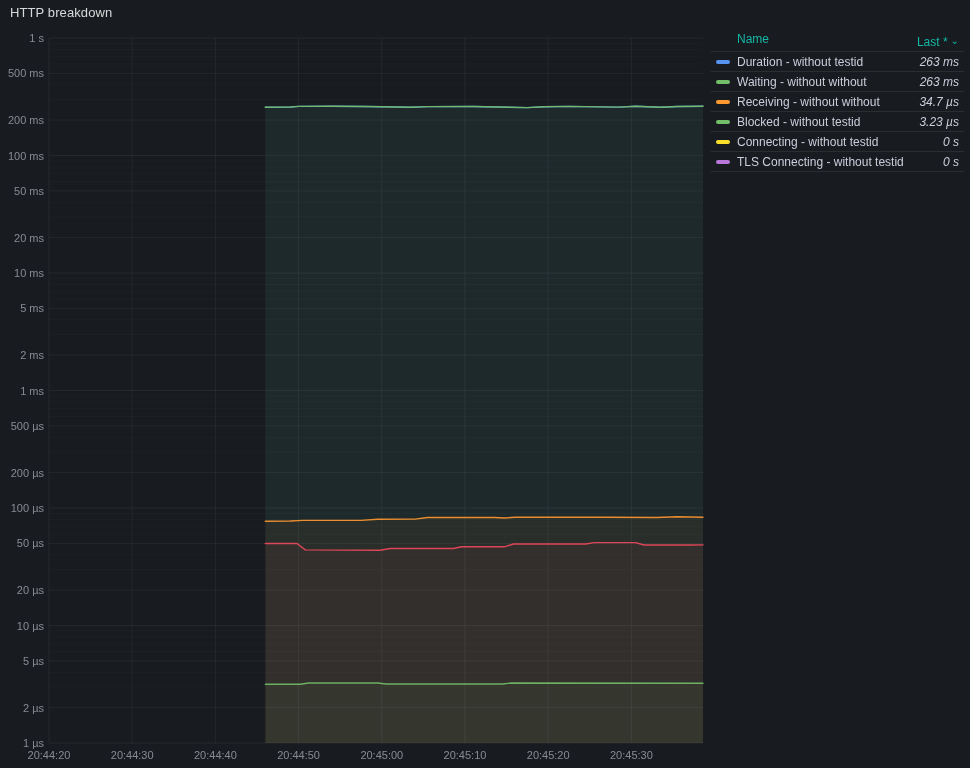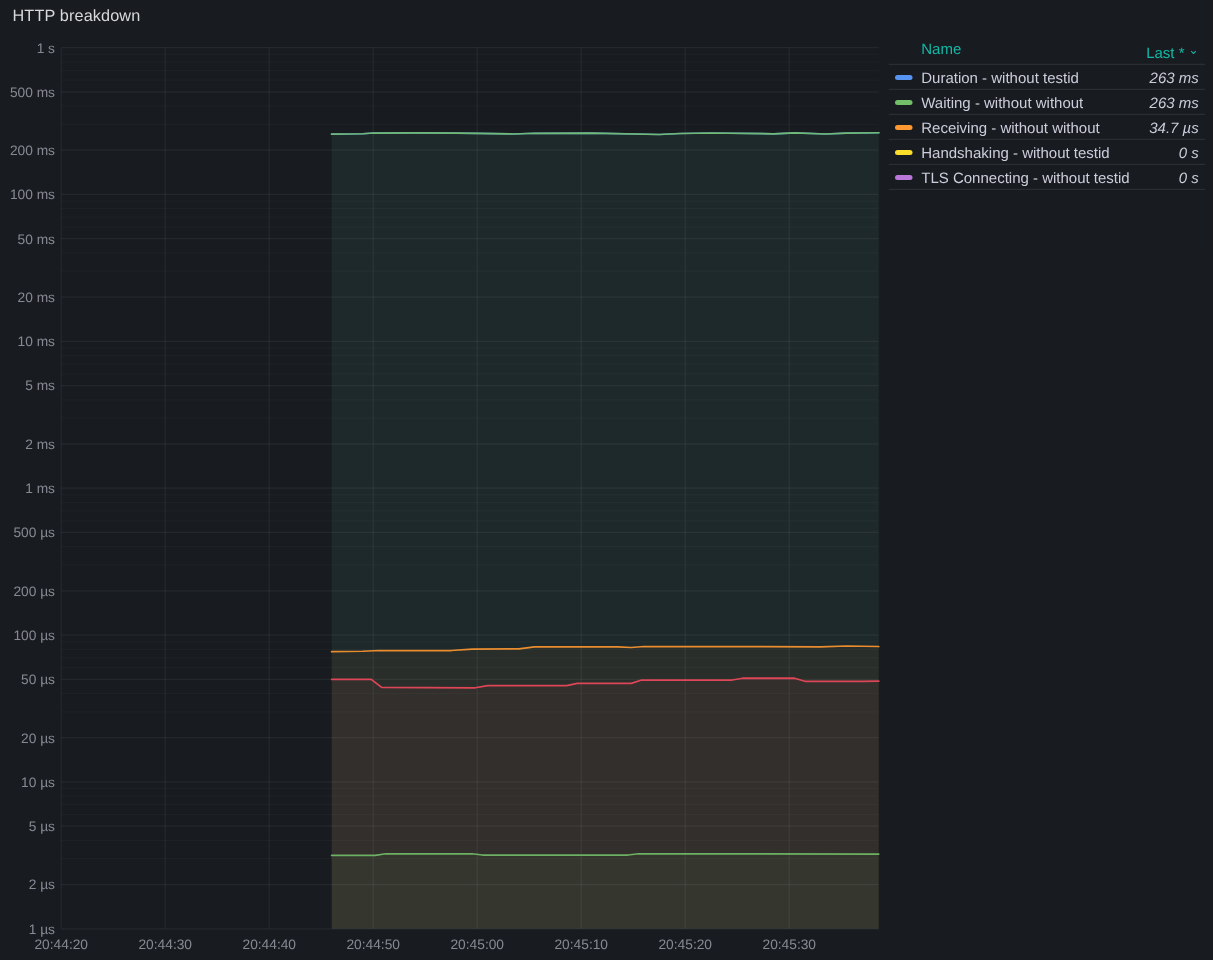--- a/index.html
+++ b/index.html
@@ -170,22 +170,27 @@
     <span class="legend-swatch" style="background: rgb(115, 191, 105);"></span>
     <span class="legend-label">Waiting - without without</span>
     <span class="legend-value">263 ms</span>
   </div>
   <div class="legend-row">
     <span class="legend-swatch" style="background: rgb(255, 152, 48);"></span>
     <span class="legend-label">Receiving - without without</span>
     <span class="legend-value">34.7 µs</span>
   </div>
   <div class="legend-row">
+    <span class="legend-swatch" style="background: rgb(115, 191, 105);"></span>
+    <span class="legend-label">Blocked - without testid</span>
+    <span class="legend-value">3.23 µs</span>
+  </div>
+  <div class="legend-row">
     <span class="legend-swatch" style="background: rgb(250, 222, 42);"></span>
-    <span class="legend-label">Handshaking - without testid</span>
+    <span class="legend-label">Connecting - without testid</span>
     <span class="legend-value">0 s</span>
   </div>
   <div class="legend-row">
     <span class="legend-swatch" style="background: rgb(184, 119, 217);"></span>
     <span class="legend-label">TLS Connecting - without testid</span>
     <span class="legend-value">0 s</span>
   </div>
 </div>
 
 </body></html>

